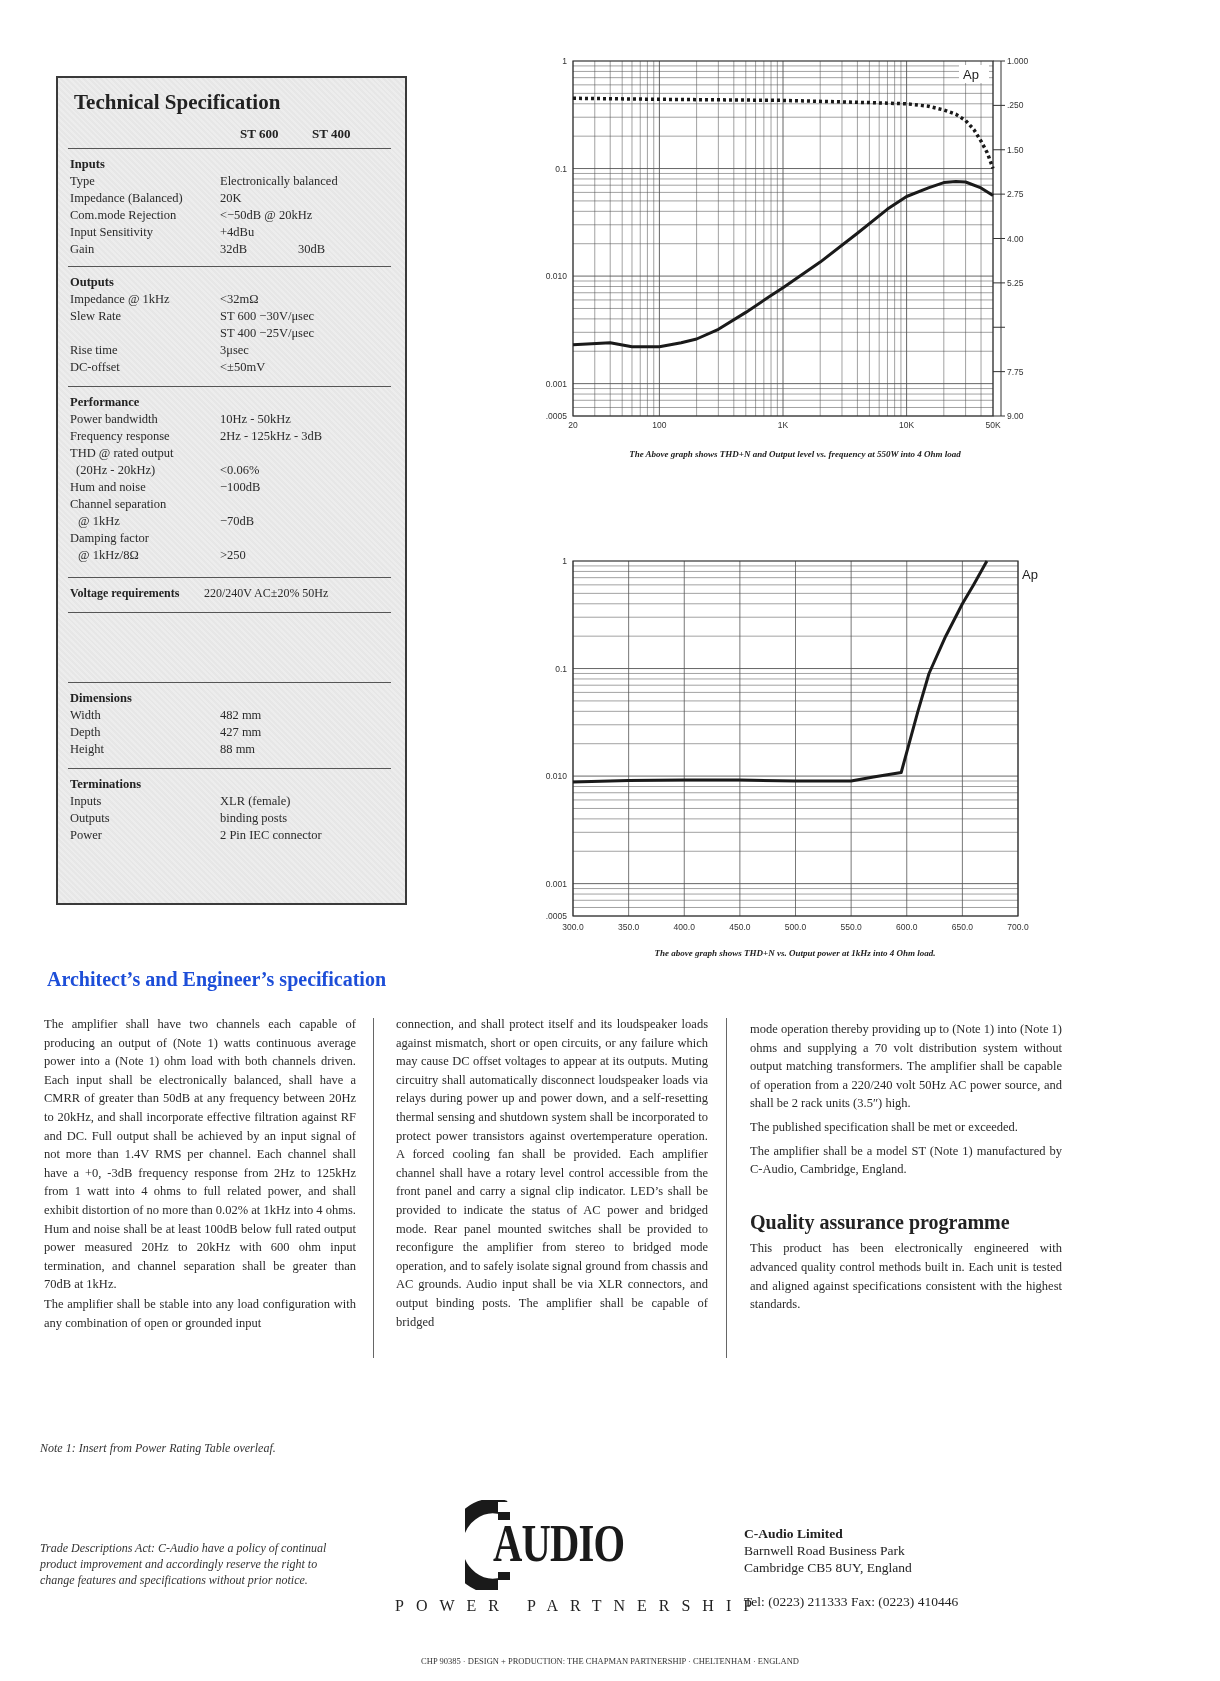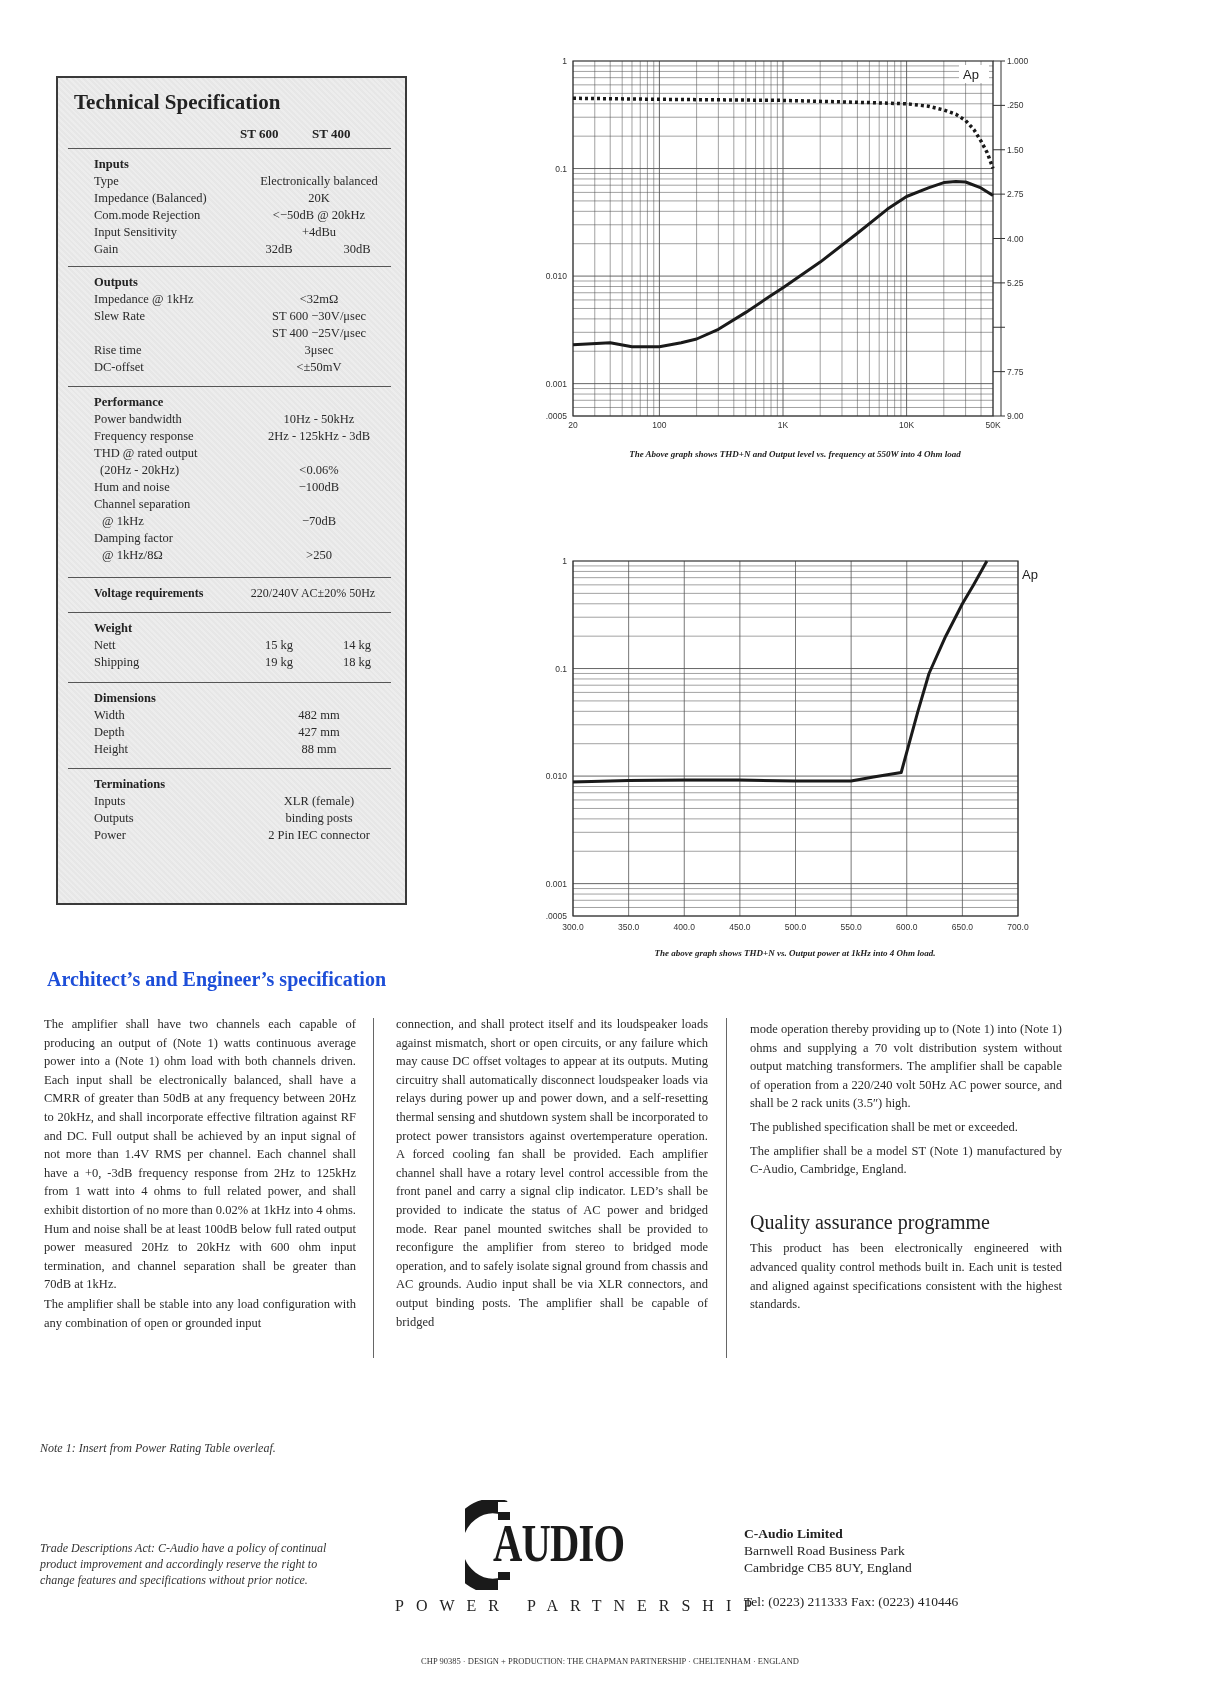--- a/index.html
+++ b/index.html
@@ -5,40 +5,40 @@
     html, body { margin: 0; padding: 0; }
     body { width: 1220px; height: 1681px; background: #ffffff; position: relative; overflow: hidden; font-family: "Liberation Serif", "DejaVu Serif", serif; color: #2a2a2a; }
     .abs { position: absolute; }
 
     
     #spec { left: 56px; top: 76px; width: 351px; height: 829px; box-sizing: border-box; border: 2px solid #3a3a3a; background: #ececec;
       background-image: repeating-linear-gradient(45deg, rgba(0,0,0,0.025) 0 2px, rgba(255,255,255,0.04) 2px 4px); }
     #spec h1 { font-size: 21px; font-weight: bold; margin: 0; position: absolute; left: 16px; top: 12px; color: #222; }
     .colhdr { position: absolute; top: 48px; font-size: 13px; font-weight: bold; color: #222; }
     .rule { position: absolute; left: 10px; right: 14px; height: 0; border-top: 1.5px solid #555; }
-    .sec { position: absolute; left: 12px; right: 25px; font-size: 12.5px; line-height: 17px; margin-left: 24px; }
+    .sec { position: absolute; left: 12px; right: 25px; font-size: 12.5px; line-height: 17px; }
     .sec .title { font-weight: bold; color: #222; }
     .row { position: relative; height: 17px; white-space: nowrap; }
     .row .lbl { position: absolute; left: 0; }
-    .row .v { position: absolute; text-align: center; }
+    .row .v { position: absolute; text-align: left; }
     .v.span { left: 150px; width: 150px; }
     .v.c1 { left: 150px; width: 70px; }
     .v.c2 { left: 228px; width: 70px; }
 
     
     .chart svg { overflow: visible; }
     .tick { font-family: "Liberation Sans", "DejaVu Sans", sans-serif; font-size: 8.5px; fill: #333; }
     .caption { font-family: "Liberation Serif", serif; font-style: italic; font-weight: bold; font-size: 9px; color: #222; text-align: center; white-space: nowrap; }
 
     
     h2.arch { position: absolute; left: 47px; top: 968px; margin: 0; font-size: 20px; font-weight: bold; color: #1d4ed8; }
     .col { position: absolute; top: 1015px; font-size: 12.5px; line-height: 18.6px; text-align: justify; color: #2a2a2a; }
     .col p { margin: 0 0 5px 0; }
     .vdiv { position: absolute; width: 0; border-left: 1px solid #666; }
-    h2.qa { margin: 14px 0 8px 0; font-size: 20px; font-weight: normal; color: #222; }
+    h2.qa { margin: 14px 0 8px 0; font-size: 20px; font-weight: bold; color: #222; }
 
     
     .note { position: absolute; font-style: italic; font-size: 12px; color: #333; line-height: 16px; }
     .addr { position: absolute; left: 744px; top: 1525px; font-size: 13.5px; line-height: 17px; color: #222; }
     .addr .n { font-weight: bold; }
     .logo { position: absolute; left: 465px; top: 1500px; width: 170px; height: 90px; }
     .tagline { position: absolute; left: 395px; top: 1597px; font-size: 16px; letter-spacing: 12px; color: #222; }
     .credit { position: absolute; left: 0; width: 1220px; top: 1656px; text-align: center; font-size: 8.5px; color: #333; }
   </style>
 </head>
@@ -143,33 +143,20 @@
   <div class="rule" style="top:499px"></div>
 
   <div class="sec" style="top:507px; font-size:12px;">
     <div class="row">
         <span class="lbl title">Voltage requirements</span>
         <span class="v" style="left:134px; width:170px;">220/240V AC±20% 50Hz</span>
       </div>
   </div>
   <div class="rule" style="top:534px"></div>
 
-  <div class="sec" style="top:542px">
-    <div class="title">Weight</div>
-    <div class="row">
-        <span class="lbl">Nett</span>
-        <span class="v c1">15 kg</span>
-        <span class="v c2">14 kg</span>
-      </div>
-    <div class="row">
-        <span class="lbl">Shipping</span>
-        <span class="v c1">19 kg</span>
-        <span class="v c2">18 kg</span>
-      </div>
-  </div>
   <div class="rule" style="top:604px"></div>
 
   <div class="sec" style="top:612px">
     <div class="title">Dimensions</div>
     <div class="row">
         <span class="lbl">Width</span>
         <span class="v span">482 mm</span>
       </div>
     <div class="row">
         <span class="lbl">Depth</span>

